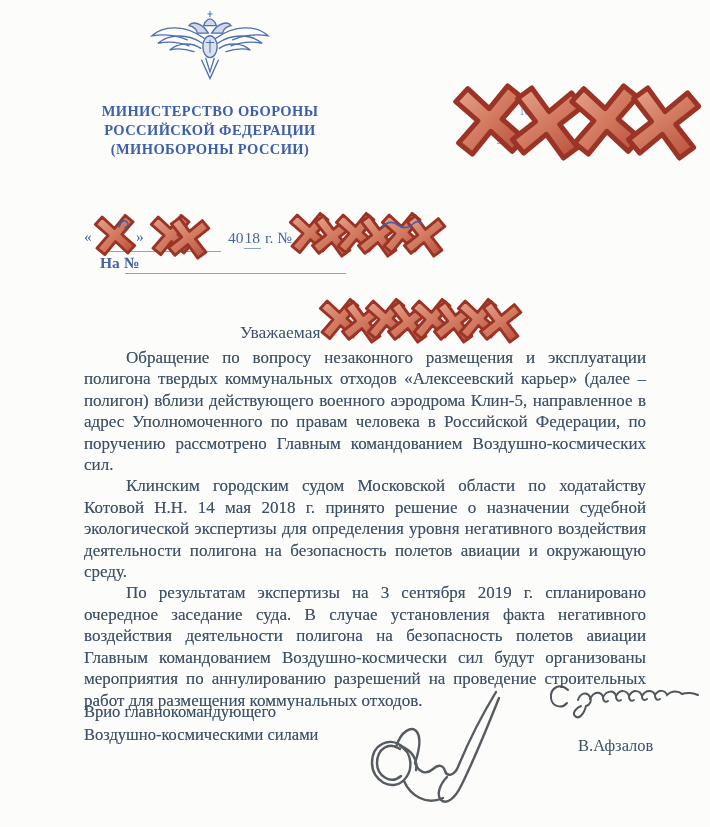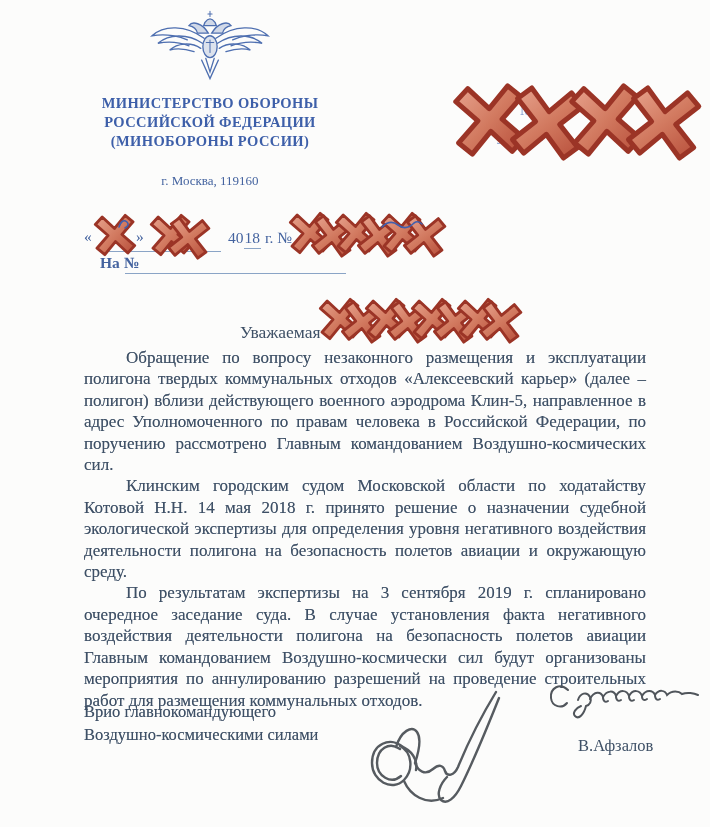--- a/index.html
+++ b/index.html
@@ -7,21 +7,21 @@
     position:relative;
     width:710px;height:827px;
     margin:0 auto;
     background:#fcfcfb;
     font-family:"Liberation Serif","DejaVu Serif",serif;
     overflow:hidden;
   }
   
   .emblem{position:absolute;left:147px;top:8px;width:126px;height:84px;z-index:2;}
   .ministry{
-    position:absolute;left:52px;top:94px;width:316px;
+    position:absolute;left:52px;top:102px;width:316px;
     text-align:center;font-weight:bold;font-size:14.5px;line-height:19px;
     letter-spacing:.4px;color:#3d5fa9;z-index:2;
   }
   .city{
     position:absolute;left:52px;top:173px;width:316px;
     text-align:center;font-size:13px;color:#44639f;z-index:2;
   }
   
   .addr-frag{position:absolute;color:#5c7ec0;font-size:15px;z-index:1;opacity:.85;}
   .addr-frag1{left:520px;top:102px;letter-spacing:38px;}
@@ -101,21 +101,20 @@
       <path d="M75,38 v15 M70.5,41 h9" stroke-width="1.2"></path>
       <path d="M70,60 L75,76 L80,60 M65,62 L75,84 L85,62"></path>
     </g>
   </svg>
 
   <div class="ministry">
     <div>МИНИСТЕРСТВО ОБОРОНЫ</div>
     <div>РОССИЙСКОЙ ФЕДЕРАЦИИ</div>
     <div>(МИНОБОРОНЫ РОССИИ)</div>
   </div>
-  <div class="city">г. Москва, 119160</div>
 
   <div class="addr-frag addr-frag1">М Е</div>
   <div class="addr-frag addr-frag2">у ак у</div>
 
   <div class="x-cluster addr-cluster">
       <svg viewBox="-6 -6 112 112" class="xmark">
         <use href="#xshape"></use>
       </svg>
       <svg viewBox="-6 -6 112 112" class="xmark">
         <use href="#xshape"></use>

